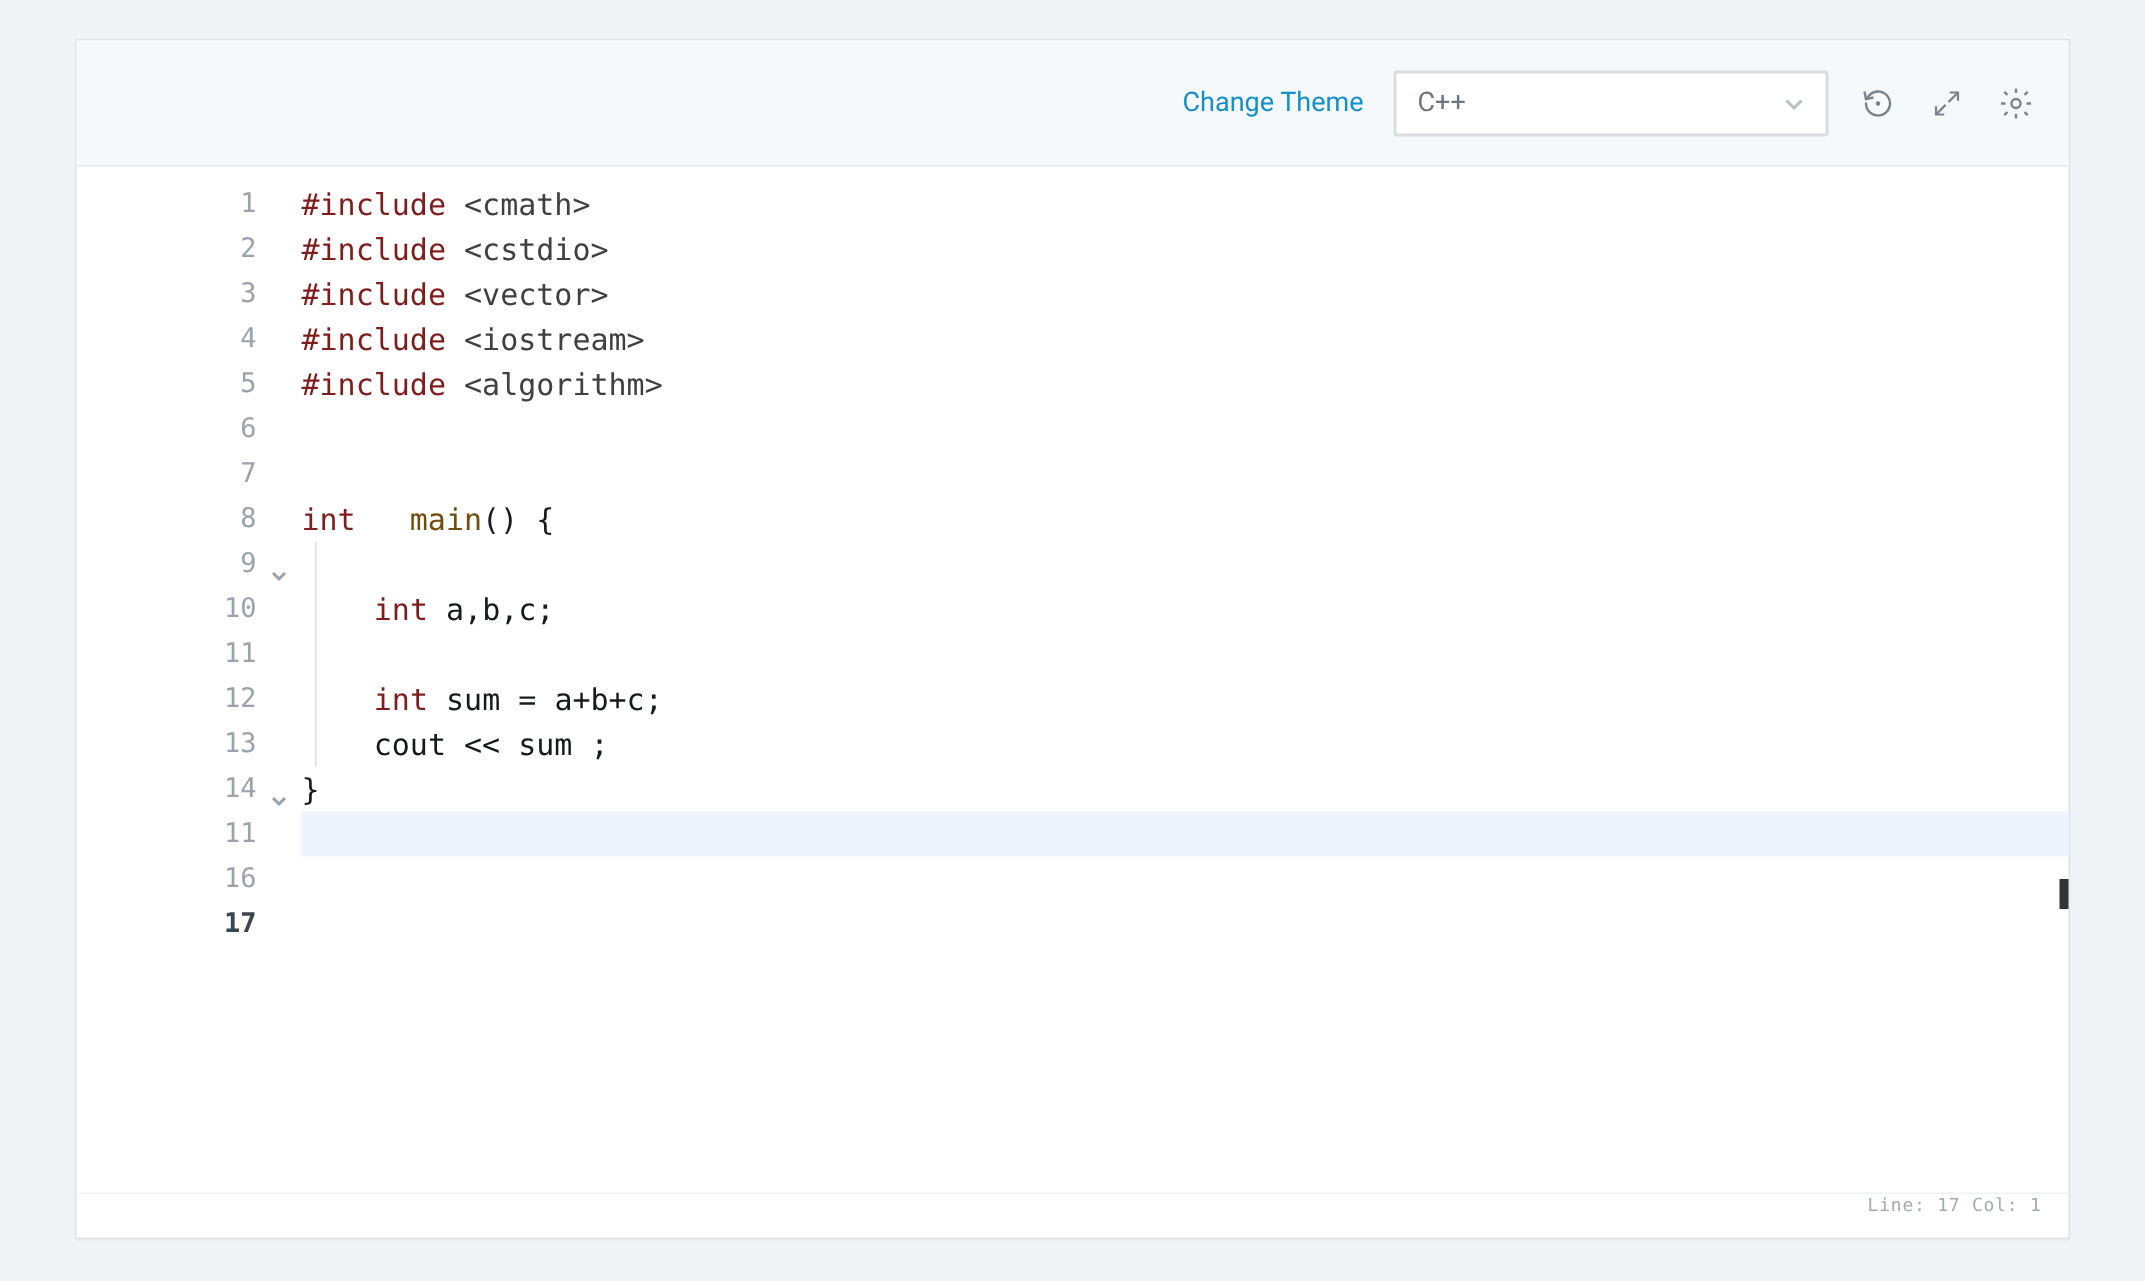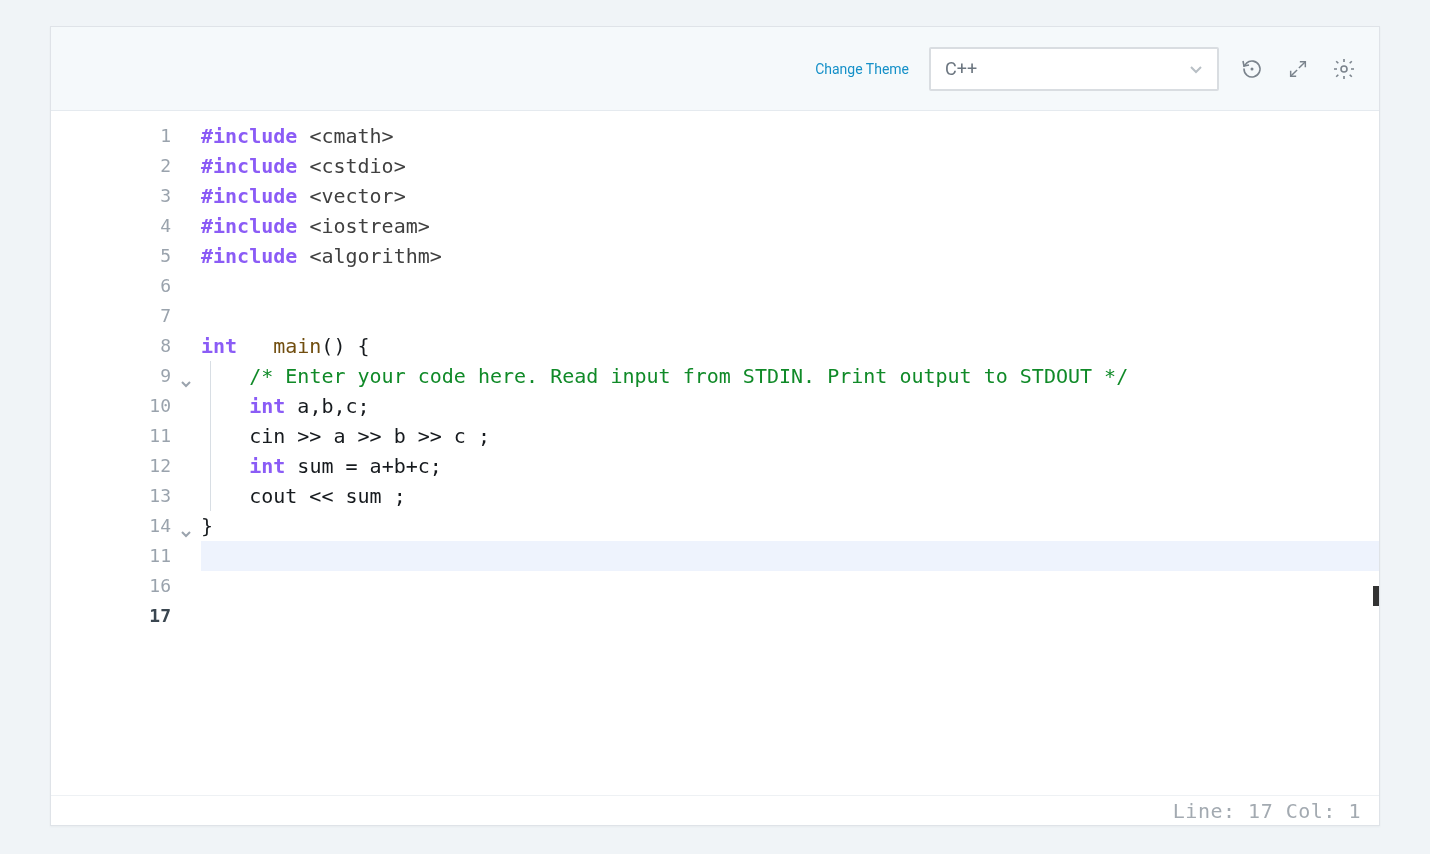--- a/index.html
+++ b/index.html
@@ -23,21 +23,21 @@
     background: #f5f9fb;
     border-bottom: 1px solid #e5eaef;
     display: flex;
     align-items: center;
     justify-content: flex-end;
     padding: 0 22px;
     gap: 20px;
   }
   .change-theme {
     color: #1590c8;
-    font-size: 14px;
+    font-size: 18px;
     cursor: pointer;
   }
   .lang-select {
     width: 290px;
     height: 44px;
     background: #fff;
     border: 2px solid #d9dde1;
     border-radius: 2px;
     display: flex;
     align-items: center;
@@ -110,34 +110,34 @@
     background: #eef3fd;
   }
   .code-row .indent-guide {
     position: absolute;
     left: 9px;
     top: 0;
     bottom: 0;
     width: 1px;
     background: #d8dee4;
   }
-  .tok-kw { color: #8b5cf6; font-weight: bold; }
+  .tok-kw { color: #7f1d1d; }
   .tok-inc { color: #404040; }
   .tok-fn { color: #714e0f; margin-left: 24px; }
   .tok-comment { color: #108a28; }
   .tok-num { color: #0a6a44; }
   .tok-plain { color: #161a1e; }
   .statusbar {
     height: 30px;
     display: flex;
-    align-items: center;
+    align-items: flex-start;
     justify-content: flex-end;
     padding: 0 18px;
     font-family: "Consolas","Monaco",monospace;
-    font-size: 20px;
+    font-size: 12px;
     color: #a3aab1;
     border-top: 1px solid #eef1f4;
     letter-spacing: 0.5px;
   }
   .scroll-ind {
     position: absolute;
     right: 0;
     top: 475px;
     width: 6px;
     height: 20px;
@@ -242,23 +242,23 @@
       </div>
     <div class="code-area" id="codearea">
         <div class="code-row"><span class="tok-kw">#include</span><span class="tok-plain"> </span><span class="tok-inc">&lt;cmath&gt;</span></div>
         <div class="code-row"><span class="tok-kw">#include</span><span class="tok-plain"> </span><span class="tok-inc">&lt;cstdio&gt;</span></div>
         <div class="code-row"><span class="tok-kw">#include</span><span class="tok-plain"> </span><span class="tok-inc">&lt;vector&gt;</span></div>
         <div class="code-row"><span class="tok-kw">#include</span><span class="tok-plain"> </span><span class="tok-inc">&lt;iostream&gt;</span></div>
         <div class="code-row"><span class="tok-kw">#include</span><span class="tok-plain"> </span><span class="tok-inc">&lt;algorithm&gt;</span></div>
         <div class="code-row"></div>
         <div class="code-row"></div>
         <div class="code-row"><span class="tok-kw">int</span><span class="tok-plain"> </span><span class="tok-fn">main</span><span class="tok-plain">() {</span></div>
-        <div class="code-row"><span class="indent-guide"></span><span class="tok-plain">    </span><span class="tok-comment">/* Enter your code here. Read input from STDIN. Print output to STDOUT */</span></div>
+        <div class="code-row"><span class="indent-guide"></span><span class="tok-plain">    </span></div>
         <div class="code-row"><span class="indent-guide"></span><span class="tok-plain">    </span><span class="tok-kw">int</span><span class="tok-plain"> a,b,c;</span></div>
-        <div class="code-row"><span class="indent-guide"></span><span class="tok-plain">    cin &gt;&gt; a &gt;&gt; b &gt;&gt; c ;</span></div>
+        <div class="code-row"><span class="indent-guide"></span></div>
         <div class="code-row"><span class="indent-guide"></span><span class="tok-plain">    </span><span class="tok-kw">int</span><span class="tok-plain"> sum = a+b+c;</span></div>
         <div class="code-row"><span class="indent-guide"></span><span class="tok-plain">    cout &lt;&lt; sum ;</span></div>
         <div class="code-row"><span class="tok-plain">}</span></div>
         <div class="code-row active-line"></div>
       </div>
     <div class="scroll-ind"></div>
   </div>
 
   <div class="statusbar">
     <span>Line:</span>&nbsp;

